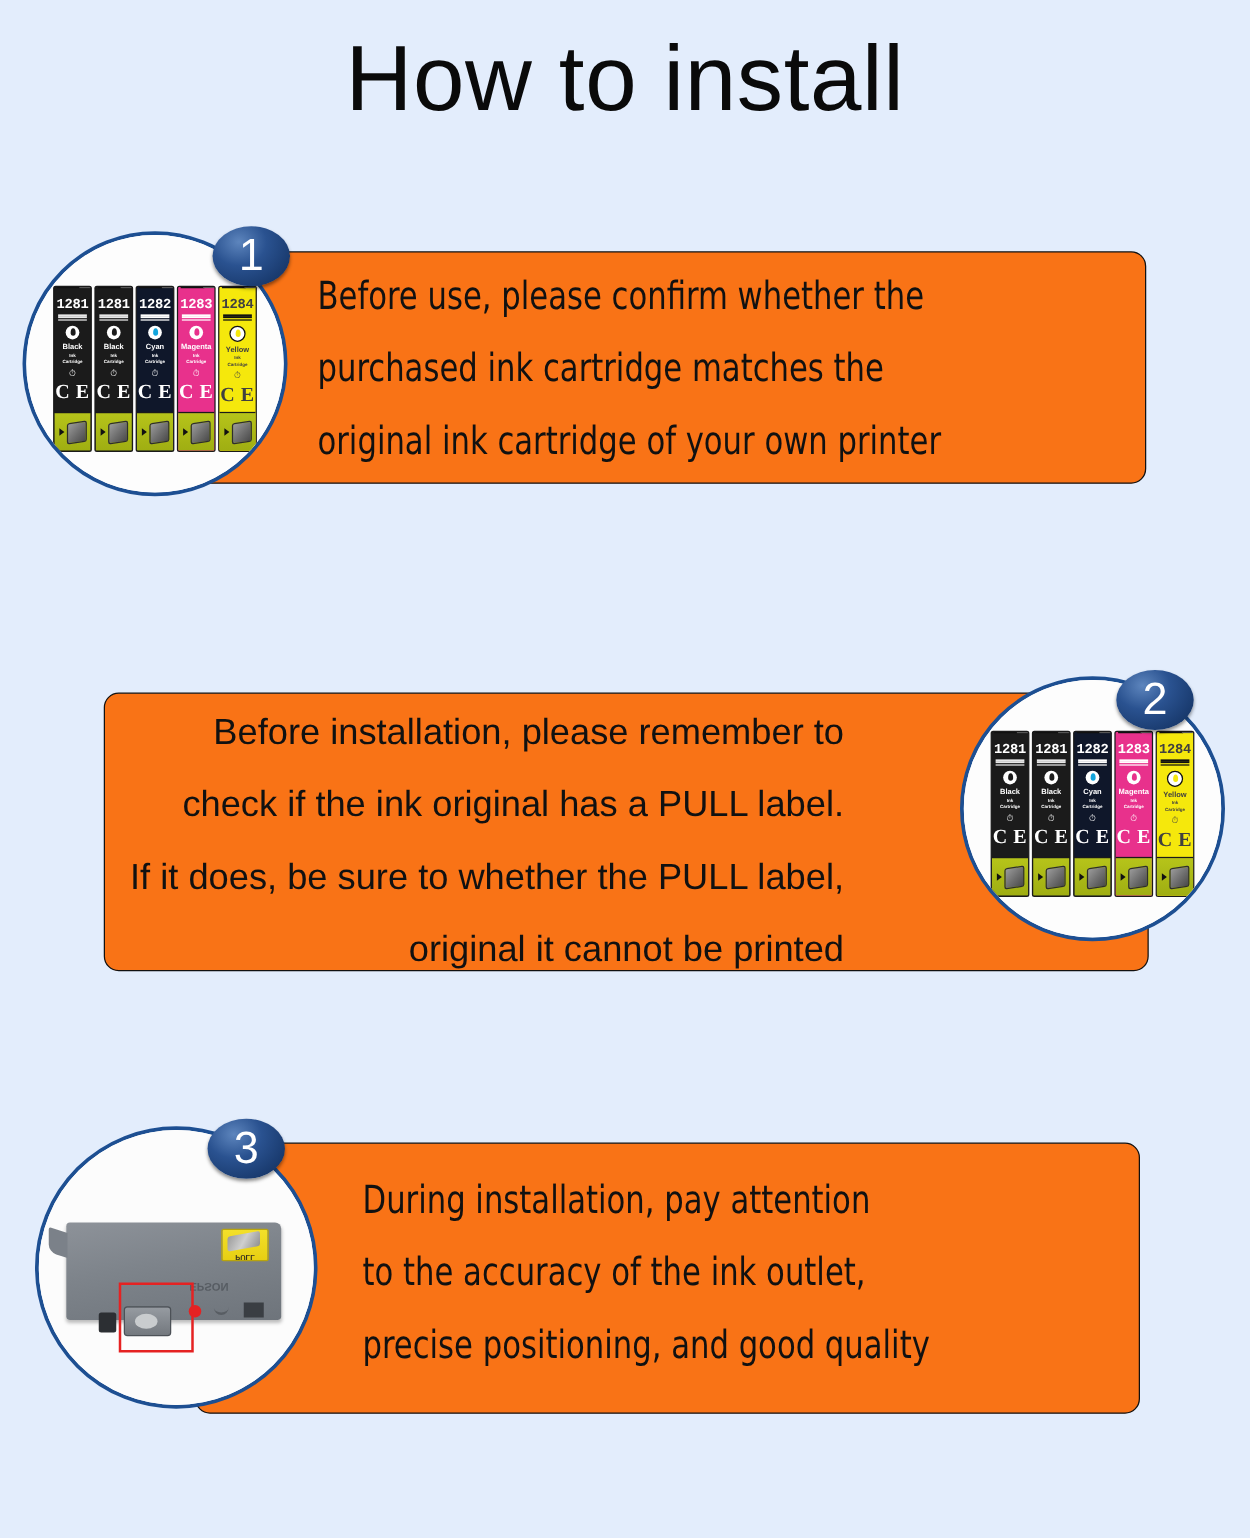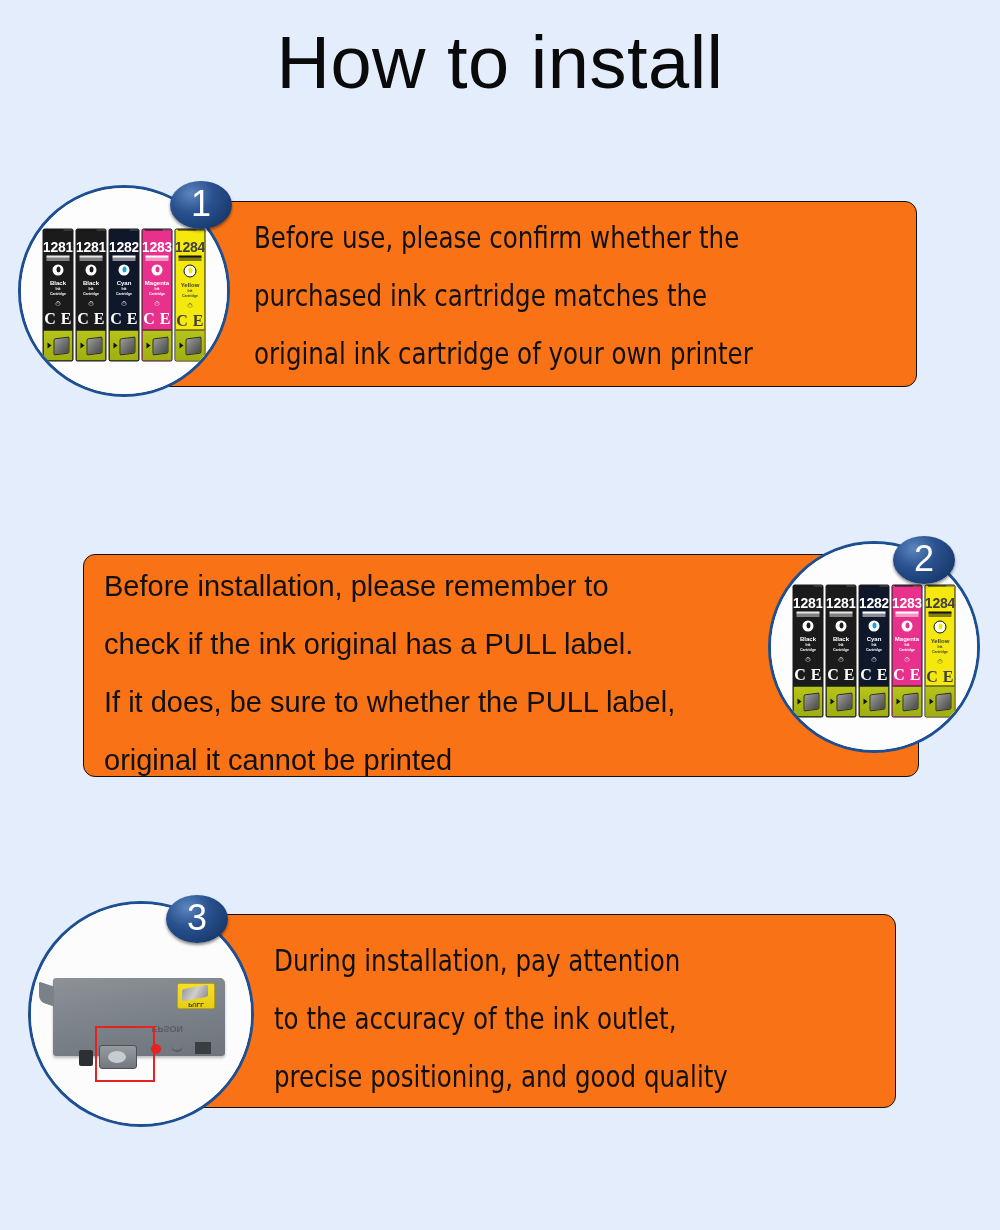--- a/index.html
+++ b/index.html
@@ -30,21 +30,21 @@
   
   .textbox {
     position: absolute;
     background: #f97316;
     border: 1.6px solid #111;
     border-radius: 12px;
     box-sizing: border-box;
   }
   #box1 { left: 131px; top: 201px; width: 786px; height: 186px; }
   #box2 { left: 83px;  top: 554px; width: 836px; height: 223px; }
-  #box3 { left: 140px; top: 914px; width: 756px; height: 194px; }
+  #box3 { left: 156px; top: 914px; width: 756px; height: 217px; }
 
   .lines { position: absolute; }
   .line { white-space: nowrap; color: #111; }
 
   
   .cond .line {
     font-family: "Liberation Sans Narrow", "DejaVu Sans Condensed", "Liberation Sans", sans-serif;
     transform: scaleX(0.88);
     transform-origin: left center;
     font-size: 31px;
@@ -53,21 +53,21 @@
   }
   
   .wide .line {
     font-family: "Liberation Sans", sans-serif;
     font-size: 29px;
     font-weight: 400;
     line-height: 58px;
   }
 
   #box1 .lines { left: 122px; top: 6px; }
-  #box2 .lines { left: 20px;  top: 2px; }
+  #box2 .lines { left: 20px;  top: 2px; text-align: right; }
   #box3 .lines { left: 133px; top: 16px; }
 
   
   .medallion {
     position: absolute;
     border-radius: 50%;
     border: 3px solid #1d4f92;
     background: #ffffff;
     overflow: hidden;
     box-sizing: border-box;
@@ -112,22 +112,22 @@
   }
   .cart .cap:after {
     content: "";
     position: absolute;
     right: -9px; top: 4px;
     width: 9px; height: 7px;
     background: #565656;
   }
   .cart .num {
     margin-top: 9px;
-    font-family: Liberation Sans, sans-serif;
-    font-size: 14px;
+    font-family: Liberation Mono, monospace;
+    font-size: 11px;
     font-weight: 700;
     letter-spacing: -0.2px;
   }
   .cart .bars {
     width: 76%; height: 5px;
     margin-top: 1px;
     display: flex; flex-direction: column; justify-content: space-between;
   }
   .cart .bars i { display: block; height: 1.5px; }
   .cart .drop {

